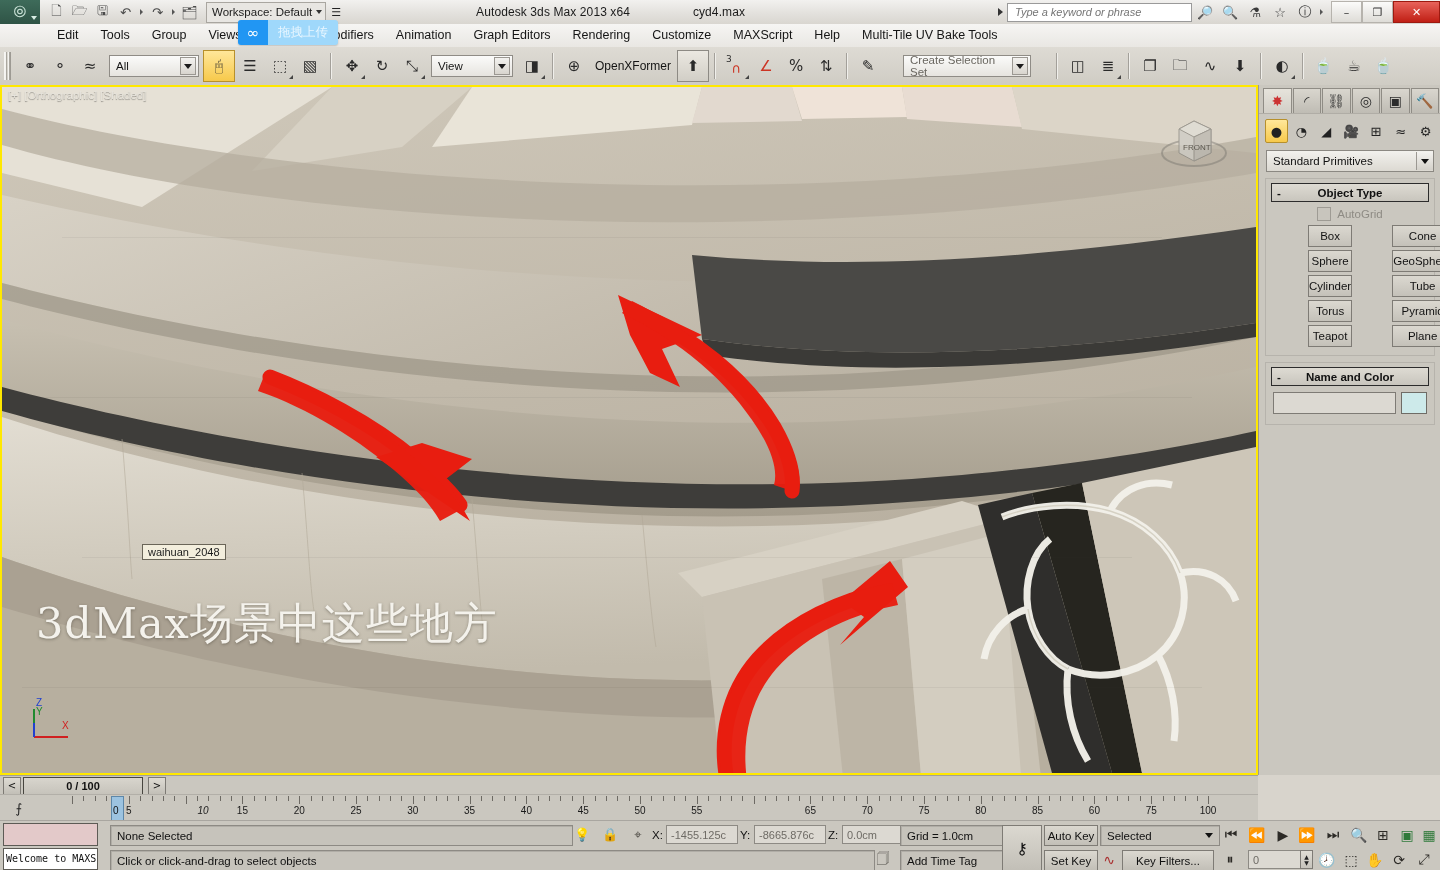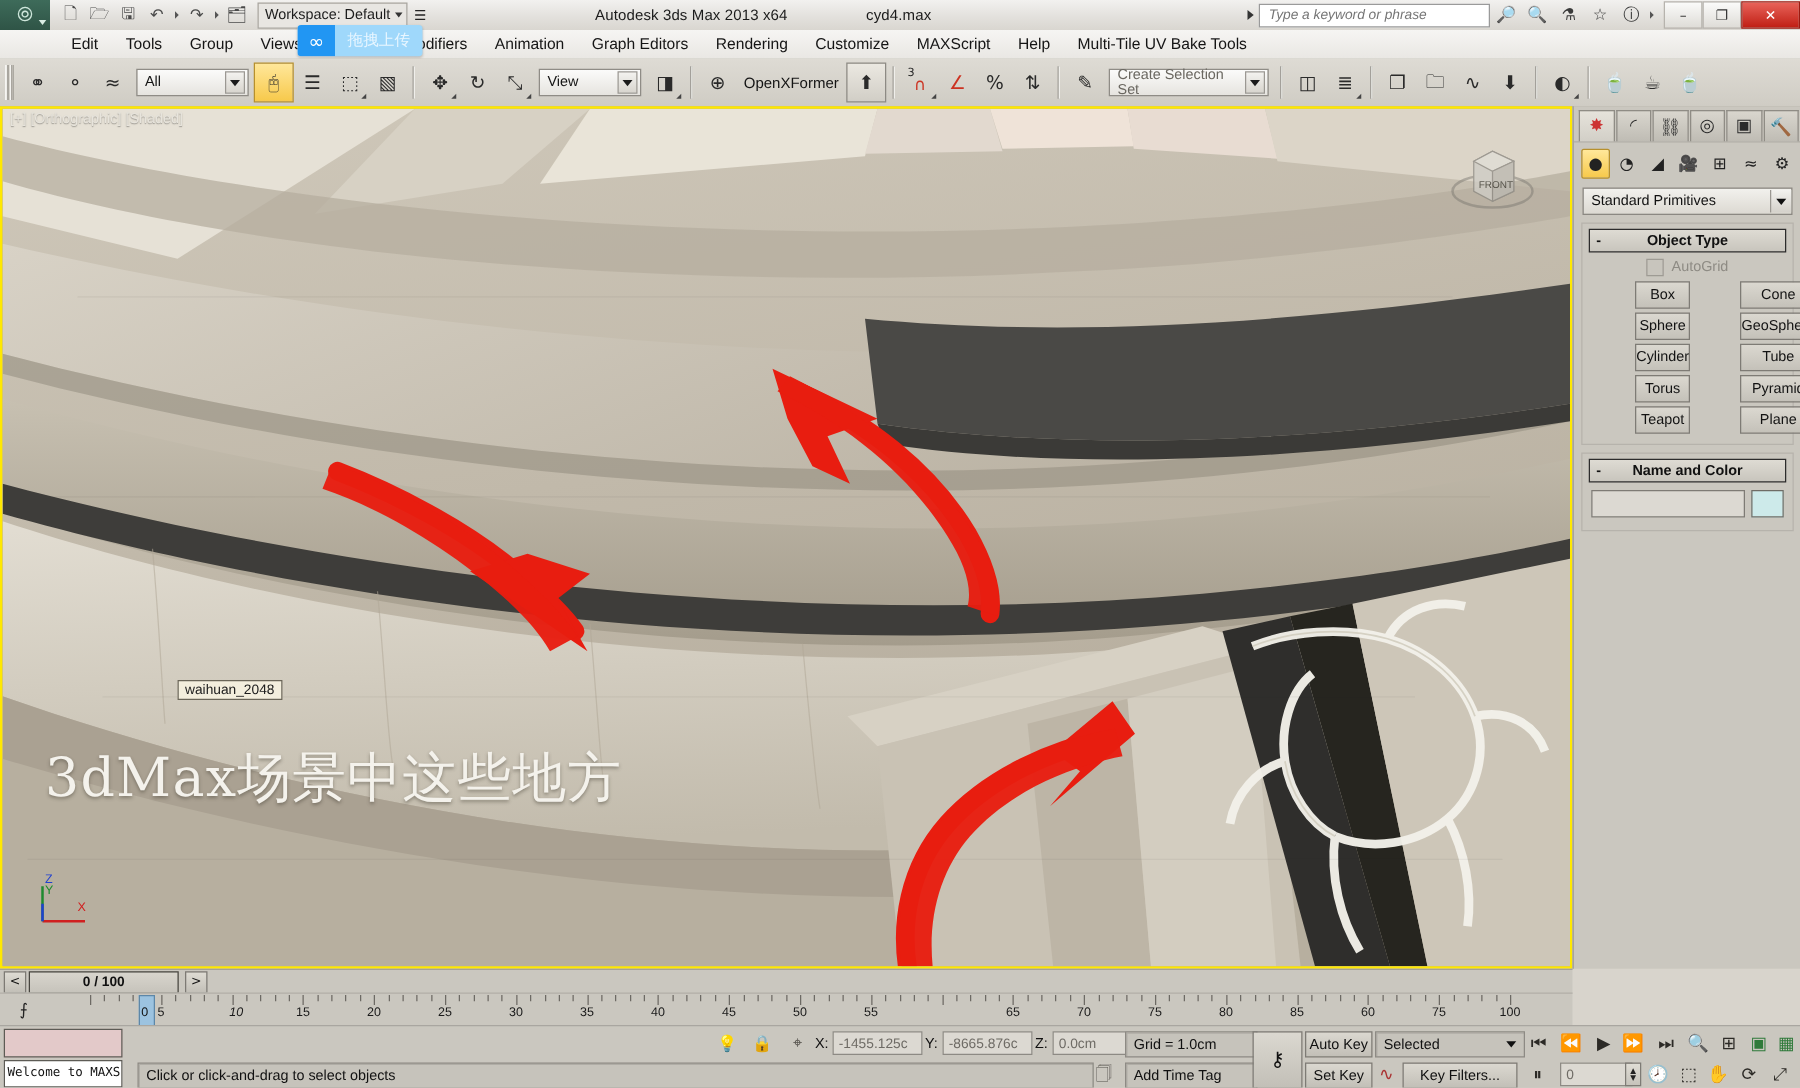--- a/index.html
+++ b/index.html
@@ -466,21 +466,21 @@
         <span class="flyout"></span>
     </div>
     <div class="tb">
         <span style="color:#c32">∠</span>
       </div>
     <div class="tb">%</div>
     <div class="tb">⇅</div>
     <div class="tsep"></div>
     <div class="tb">✎</div>
 
-    <div class="combo" style="width:118px;margin:0 4px;color:#6a6760">
+    <div class="combo" style="width:118px;margin:0 20px;color:#6a6760">
       <span>Create Selection Set</span>
       <span class="cb-arrow">
           <i></i>
         </span>
     </div>
 
     <div class="tsep"></div>
     <div class="tb">◫</div>
     <div class="tb">≣<span class="flyout"></span></div>
     <div class="tsep"></div>
@@ -811,21 +811,21 @@
         <div class="tick minor" style="left: 1077.12px;"></div>
         <div class="tick minor" style="left: 1088.48px;"></div>
         <div class="tick minor" style="left: 1099.84px;"></div>
         <div class="tick major" style="left: 1111.2px;"></div>
         <div class="tick minor" style="left: 1122.56px;"></div>
         <div class="tick minor" style="left: 1133.92px;"></div>
         <div class="tick minor" style="left: 1145.28px;"></div>
         <div class="tick minor" style="left: 1156.64px;"></div>
         <div class="tick major" style="left: 1168px;"></div>
         <div class="tick-lbl" style="left: 88.8px;">5</div>
-        <div class="tick-lbl" style="left: 149px; font-style: italic;">10</div>
+        <div class="tick-lbl" style="left: 163px; font-style: italic;">10</div>
         <div class="tick-lbl" style="left: 202.4px;">15</div>
         <div class="tick-lbl" style="left: 259.2px;">20</div>
         <div class="tick-lbl" style="left: 316px;">25</div>
         <div class="tick-lbl" style="left: 372.8px;">30</div>
         <div class="tick-lbl" style="left: 429.6px;">35</div>
         <div class="tick-lbl" style="left: 486.4px;">40</div>
         <div class="tick-lbl" style="left: 543.2px;">45</div>
         <div class="tick-lbl" style="left: 600px;">50</div>
         <div class="tick-lbl" style="left: 656.8px;">55</div>
         <div class="tick-lbl" style="left: 713.6px; margin-top: 31px;">60</div>
@@ -842,20 +842,23 @@
     <div class="ts-handle-lbl">0</div>
   </div>
 
   <div class="statusarea">
 
     <div class="ms-mini">
       <div class="ms-pink"></div>
       <div class="ms-text">Welcome to MAXS</div>
     </div>
 
+    <div class="sb-field" style="left:110px;top:4px;width:455px;height:19px">
+      <span>None Selected</span>
+    </div>
     <div class="sb-field" style="left:110px;top:29px;width:757px;height:19px">
       <span>Click or click-and-drag to select objects</span>
     </div>
 
     <div class="sb-icon" style="left:573px;top:5px;width:18px;height:17px">💡</div>
     <div class="sb-icon" style="left:601px;top:5px;width:18px;height:17px">🔒</div>
     <div class="sb-icon" style="left:629px;top:5px;width:18px;height:17px">⌖</div>
 
     <div class="sb-lbl" style="left:652px;top:8px">X:</div>
     <div class="sb-num" style="left:666px;top:4px;width:66px">-1455.125c</div>

